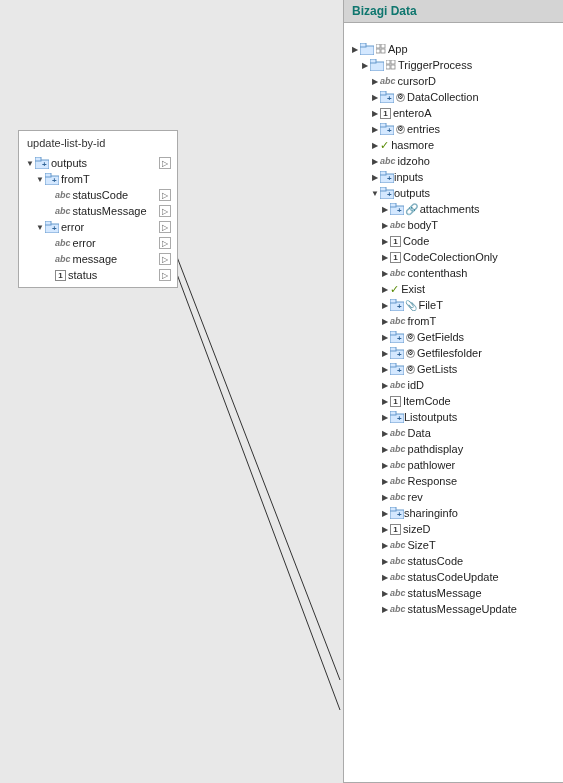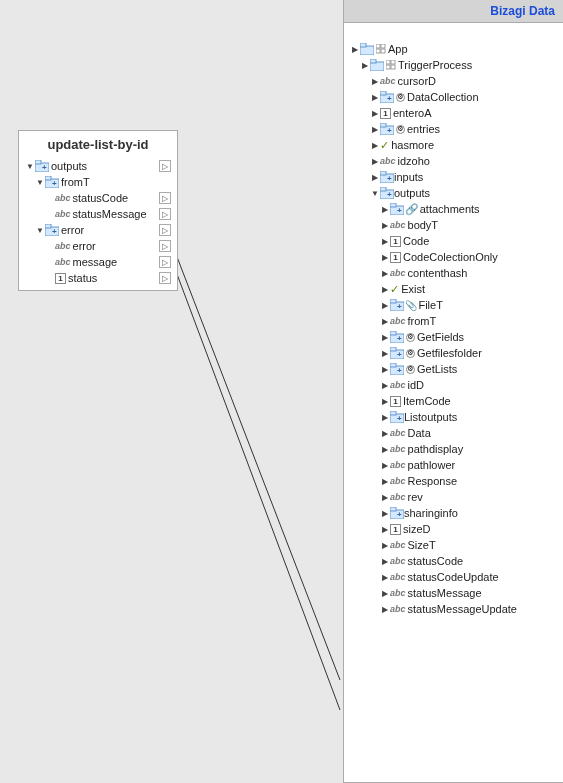--- a/index.html
+++ b/index.html
@@ -18,26 +18,25 @@
       position: absolute;
       left: 18px;
       top: 130px;
       width: 160px;
       background: white;
       border: 1px solid #aaa;
       padding: 4px;
     }
 
     .panel-title {
-      font-weight: bold;
-      font-size: 13px;
+      font-weight: normal;
+      font-size: 11px;
       padding: 2px 4px;
       margin-bottom: 4px;
       color: #333;
-      text-align: center;
     }
 
     
     .right-panel {
       position: absolute;
       right: 0;
       top: 0;
       width: 220px;
       height: 783px;
       background: white;
@@ -45,22 +44,22 @@
       border-bottom: 1px solid #aaa;
       overflow-y: auto;
     }
 
     .right-panel-header {
       background: #d4d4d4;
       border-bottom: 1px solid #aaa;
       padding: 4px 8px;
       font-weight: bold;
       font-size: 12px;
-      text-align: right;
-      color: #1d4ed8;
+      text-align: left;
+      color: #0f766e;
     }
 
     .arrow {
       width: 10px;
       height: 10px;
       display: inline-flex;
       align-items: center;
       justify-content: center;
       font-size: 8px;
       color: #444;

